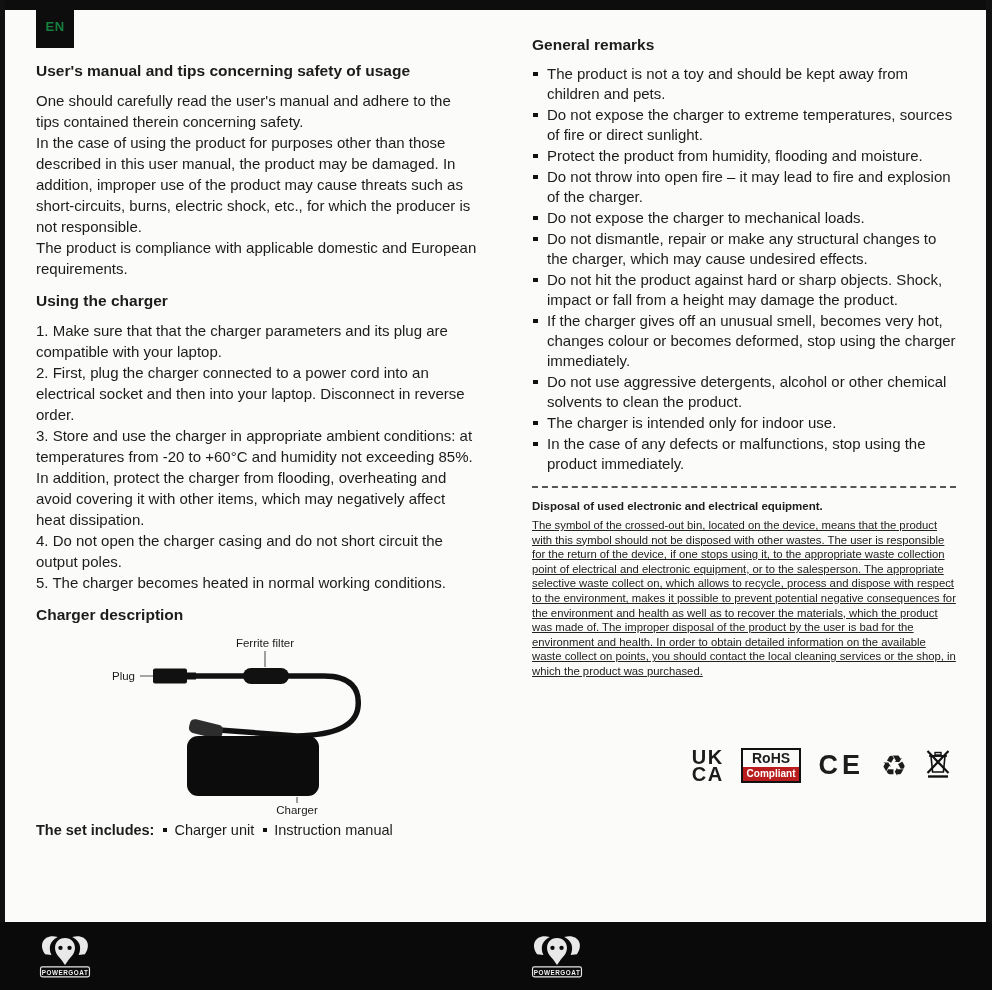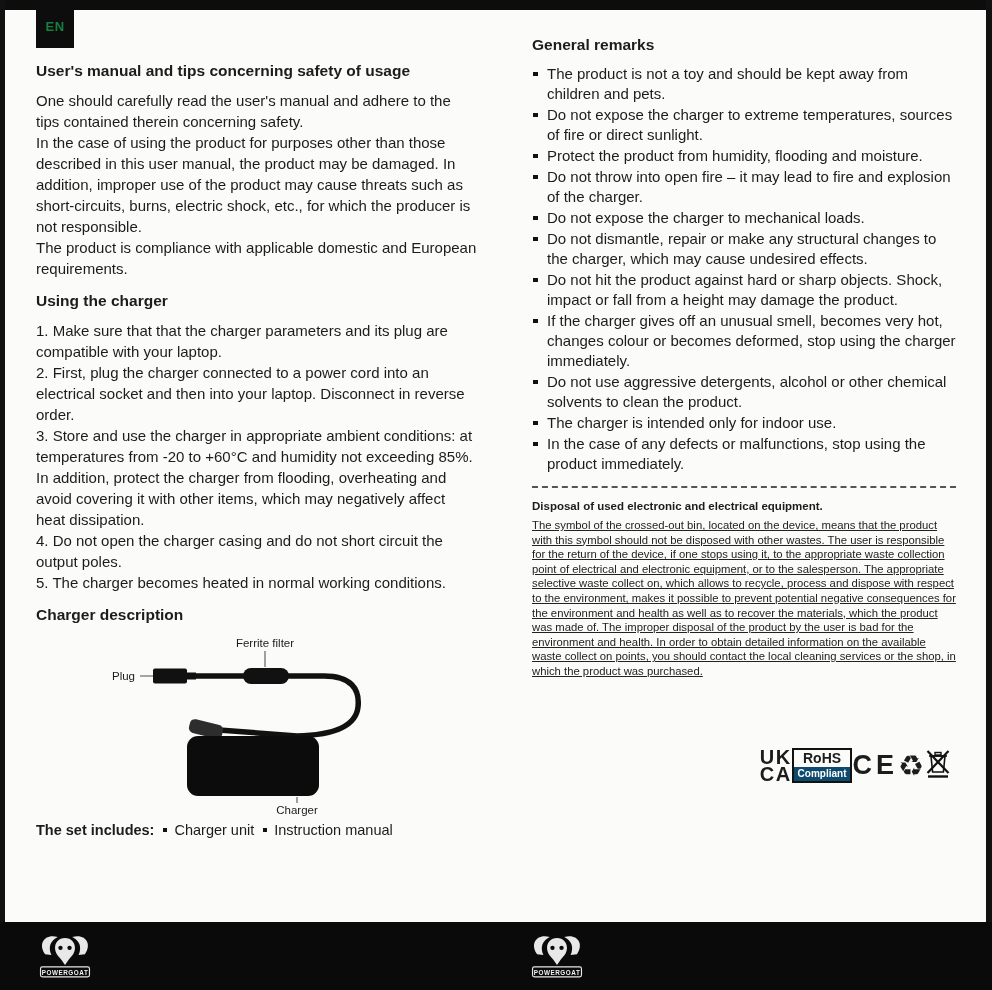--- a/index.html
+++ b/index.html
@@ -40,26 +40,26 @@
     width: 4.5px; height: 4.5px; background: #111;
   }
 
   .dashed-divider { margin: 12px 0 12px; border-top: 2px dashed #555; height: 0; }
 
   .disposal-heading { font-size: 11.5px; font-weight: bold; margin-bottom: 6px; }
   .disposal-text { font-size: 11.3px; line-height: 14.6px; color: #222; text-decoration: underline; }
 
   .marks-row {
     margin-top: 68px; padding-right: 4px;
-    display: flex; align-items: center; justify-content: flex-end; gap: 0;
+    display: flex; align-items: center; justify-content: flex-end; gap: 17px;
   }
   .ukca { font-weight: bold; font-size: 20px; line-height: 17px; letter-spacing: 1.5px; text-align: left; }
   .rohs { border: 2px solid #111; text-align: center; }
   .rohs-top { font-size: 14px; font-weight: bold; padding: 0 7px; line-height: 17px; }
-  .rohs-bottom { background: #0c4a6e; color: #fff; font-size: 10px; font-weight: bold; padding: 1px 4px 2px; line-height: 11px; }
+  .rohs-bottom { background: #b91c1c; color: #fff; font-size: 10px; font-weight: bold; padding: 1px 4px 2px; line-height: 11px; }
   .ce-mark { font-size: 27px; font-weight: bold; letter-spacing: 4px; }
   .recycle-mark { font-family: "DejaVu Sans", sans-serif; font-size: 29px; line-height: 30px; }
 
   .diagram { position: relative; height: 184px; margin-top: 4px; text-align: center; }
   .diagram svg text { font-family: "Liberation Sans", sans-serif; fill: #1c1c1c; font-size: 11.5px; }
 
   .set-includes { margin-top: 4px; display: flex; align-items: center; gap: 9px; font-size: 14.5px; }
   .set-includes-label { font-weight: bold; }
   .set-item { position: relative; padding-left: 11px; }
   .set-item::before {

